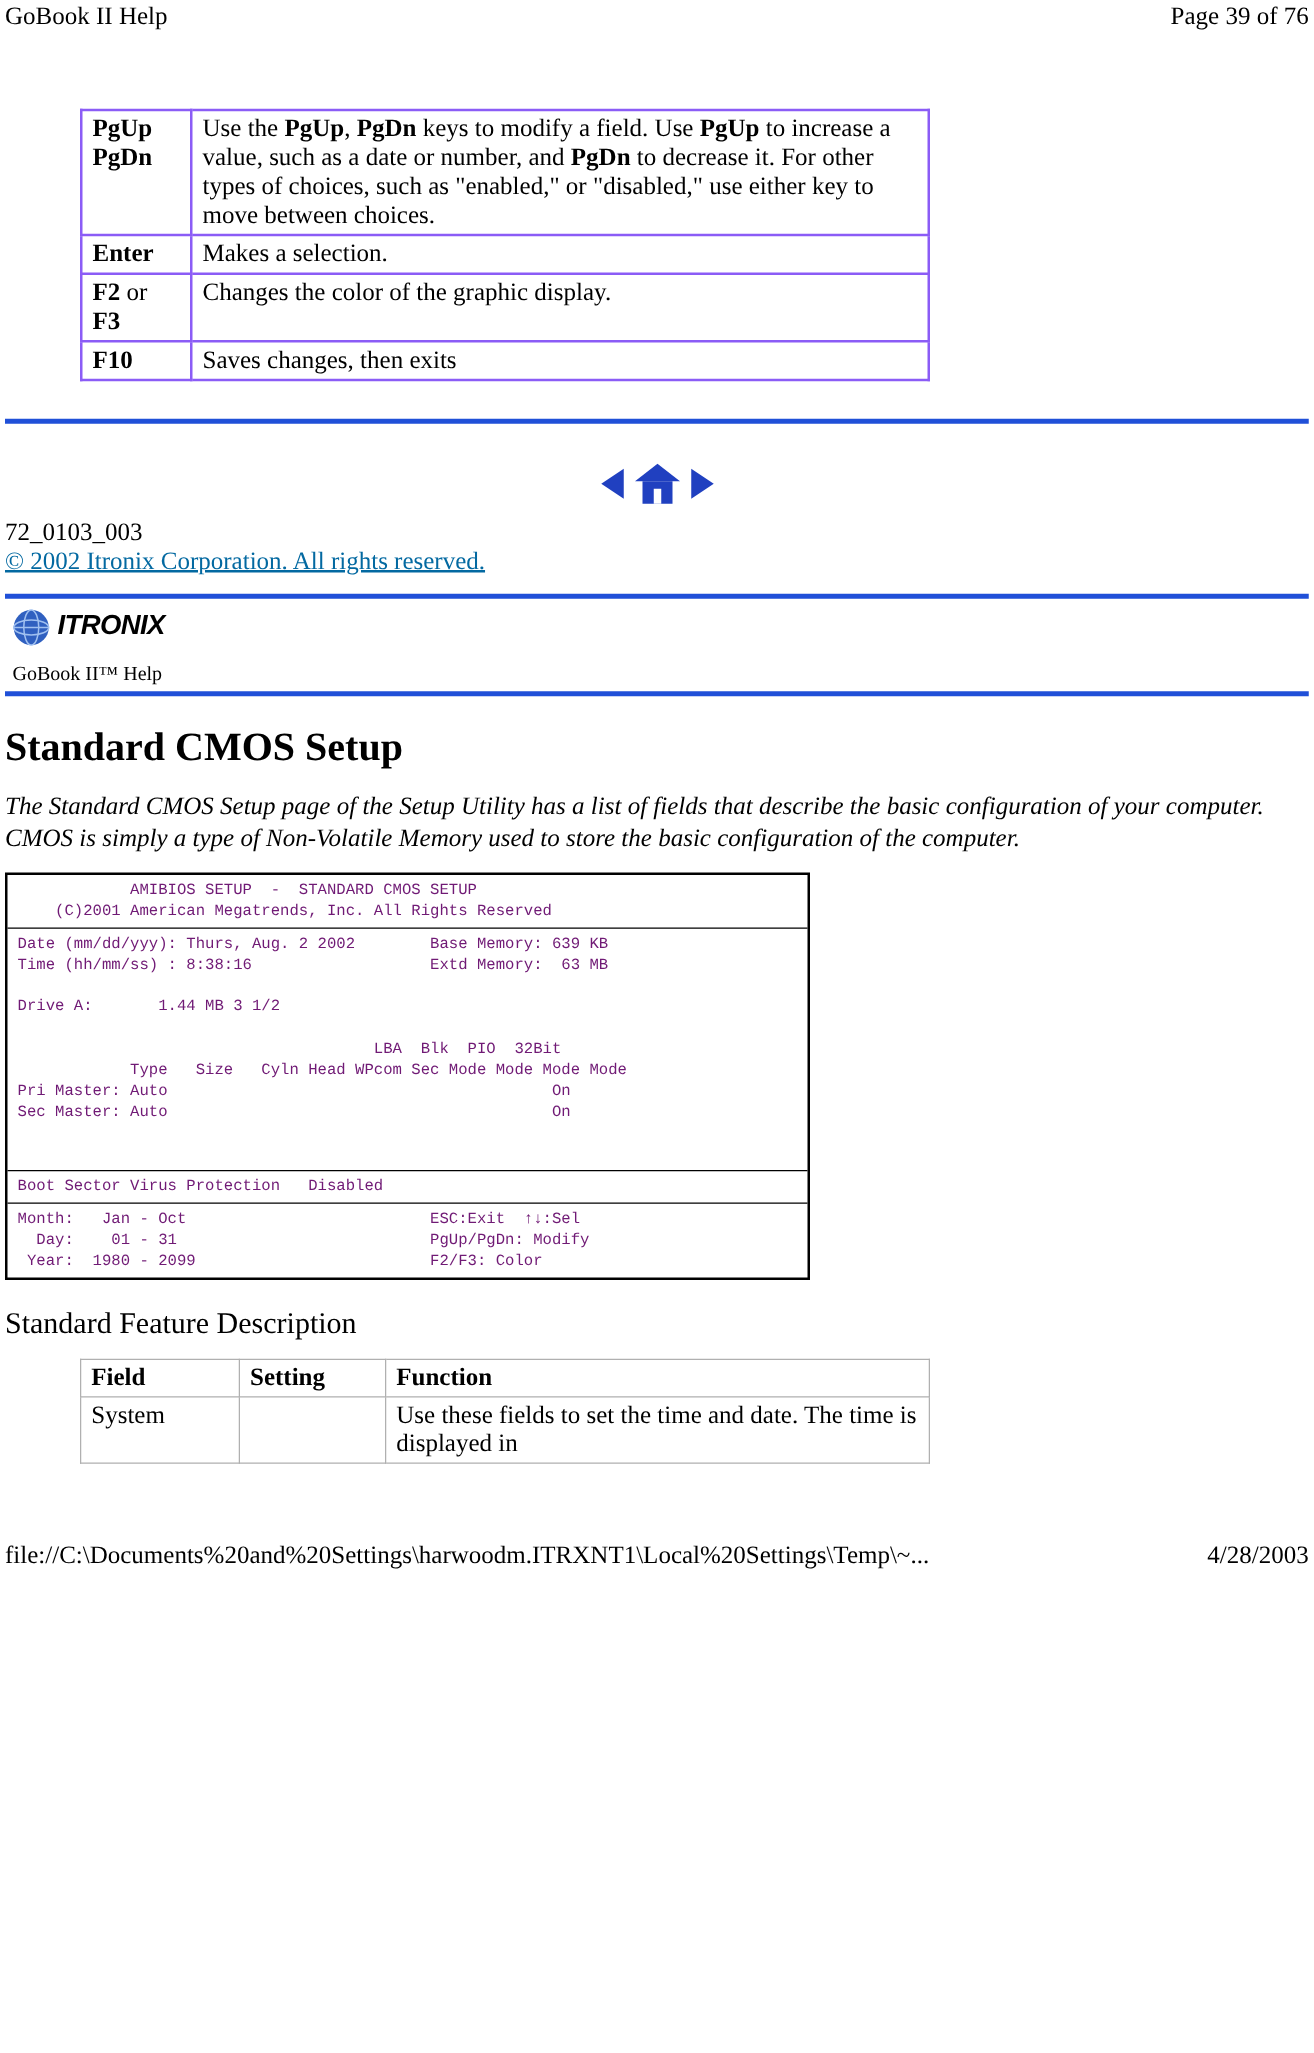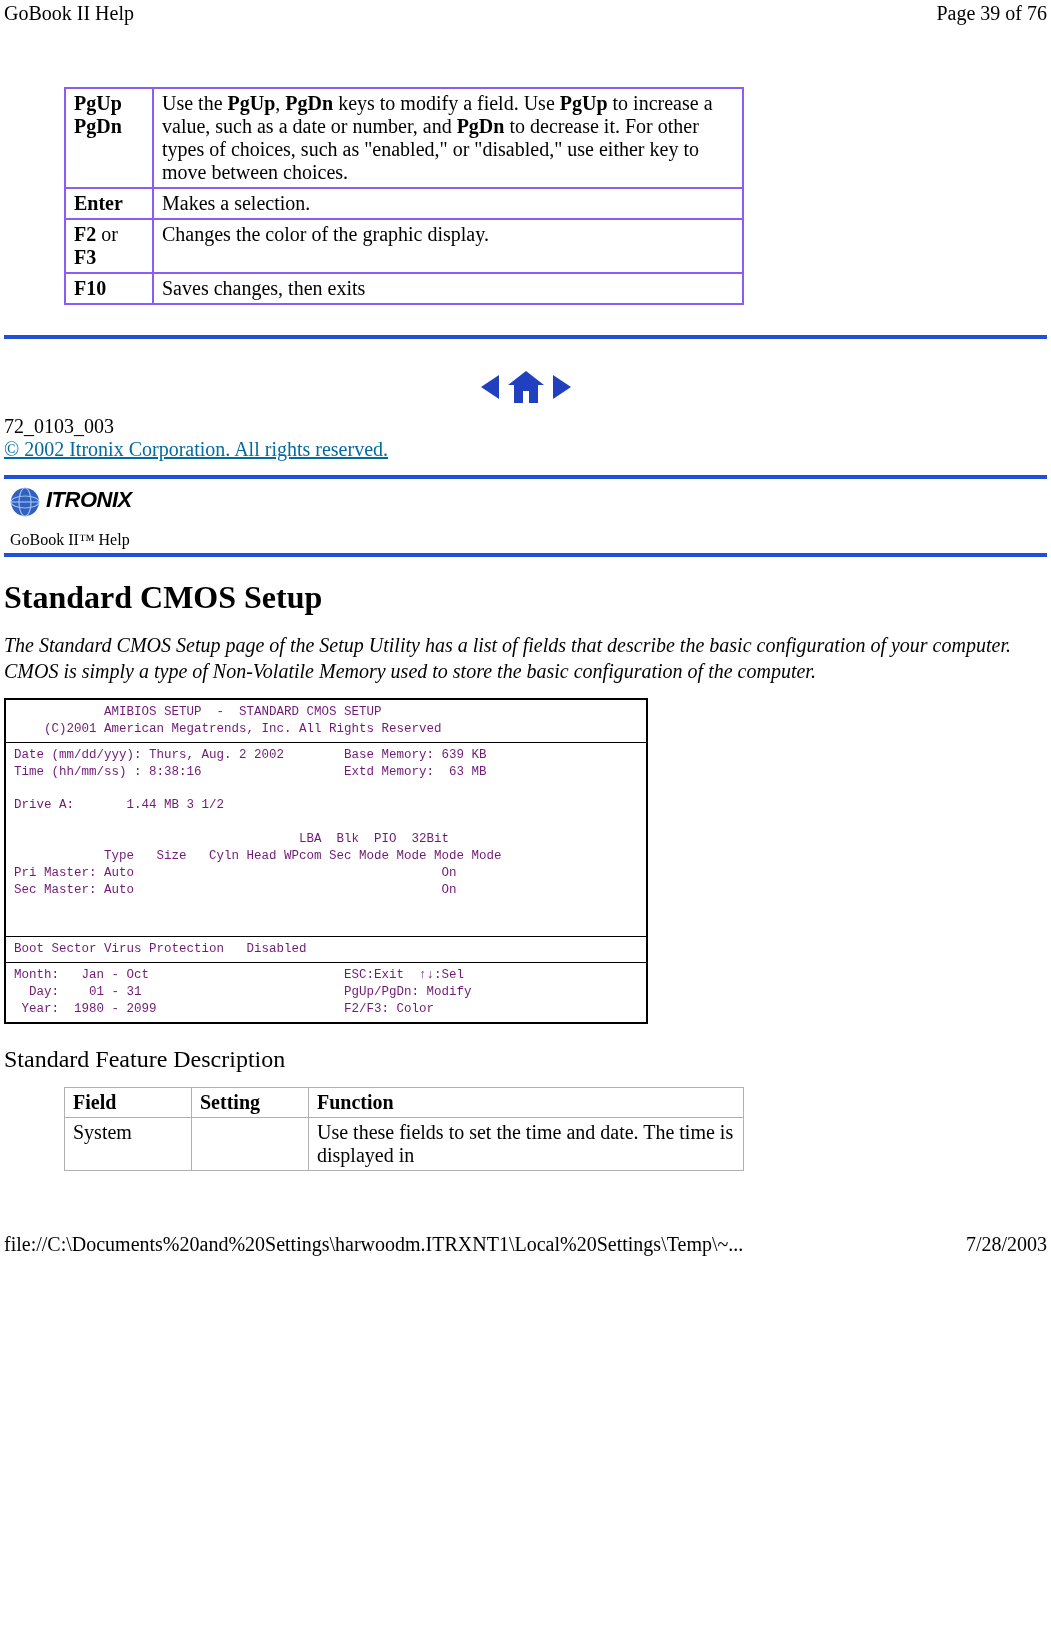--- a/index.html
+++ b/index.html
@@ -250,14 +250,14 @@
           <td class="col-setting"></td>
           <td>Use these fields to set the time and date.  The time is displayed in</td>
         </tr>
       </tbody>
   </table>
 
 </div>
 
 <div class="footer-row">
   <span>file://C:\Documents%20and%20Settings\harwoodm.ITRXNT1\Local%20Settings\Temp\~...</span>
-  <span>7/28/2003</span>
+  <span>4/28/2003</span>
 </div>
 
 </body></html>

